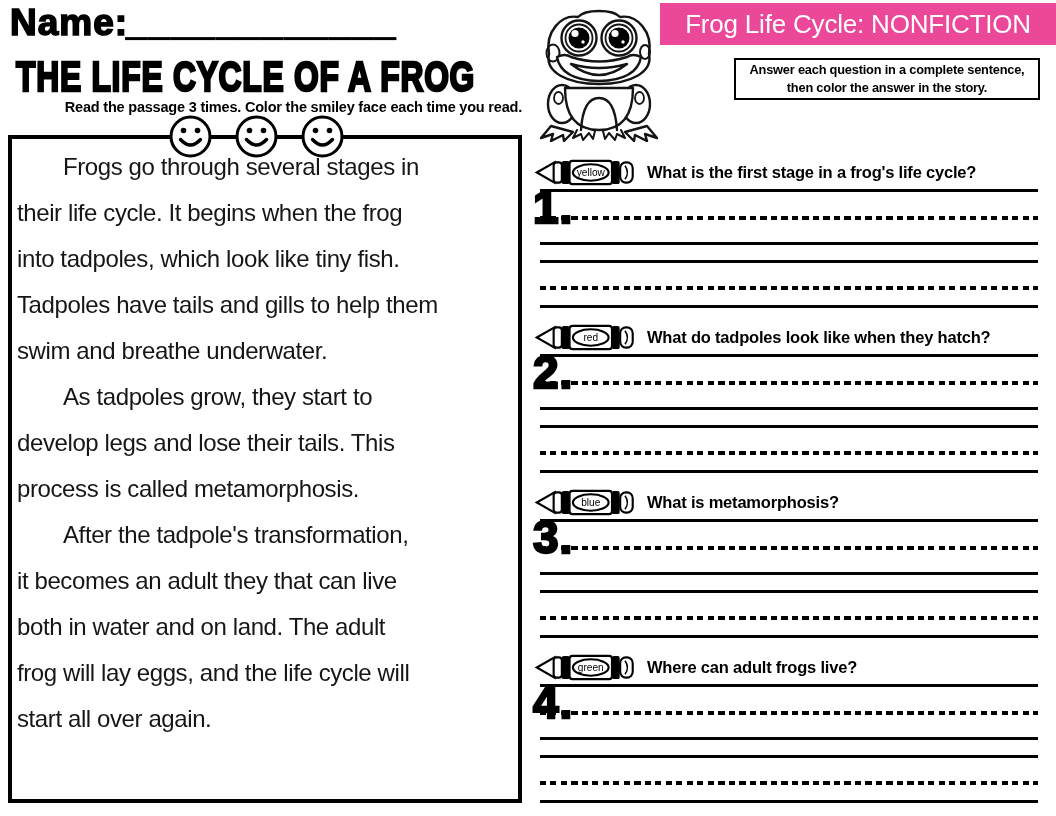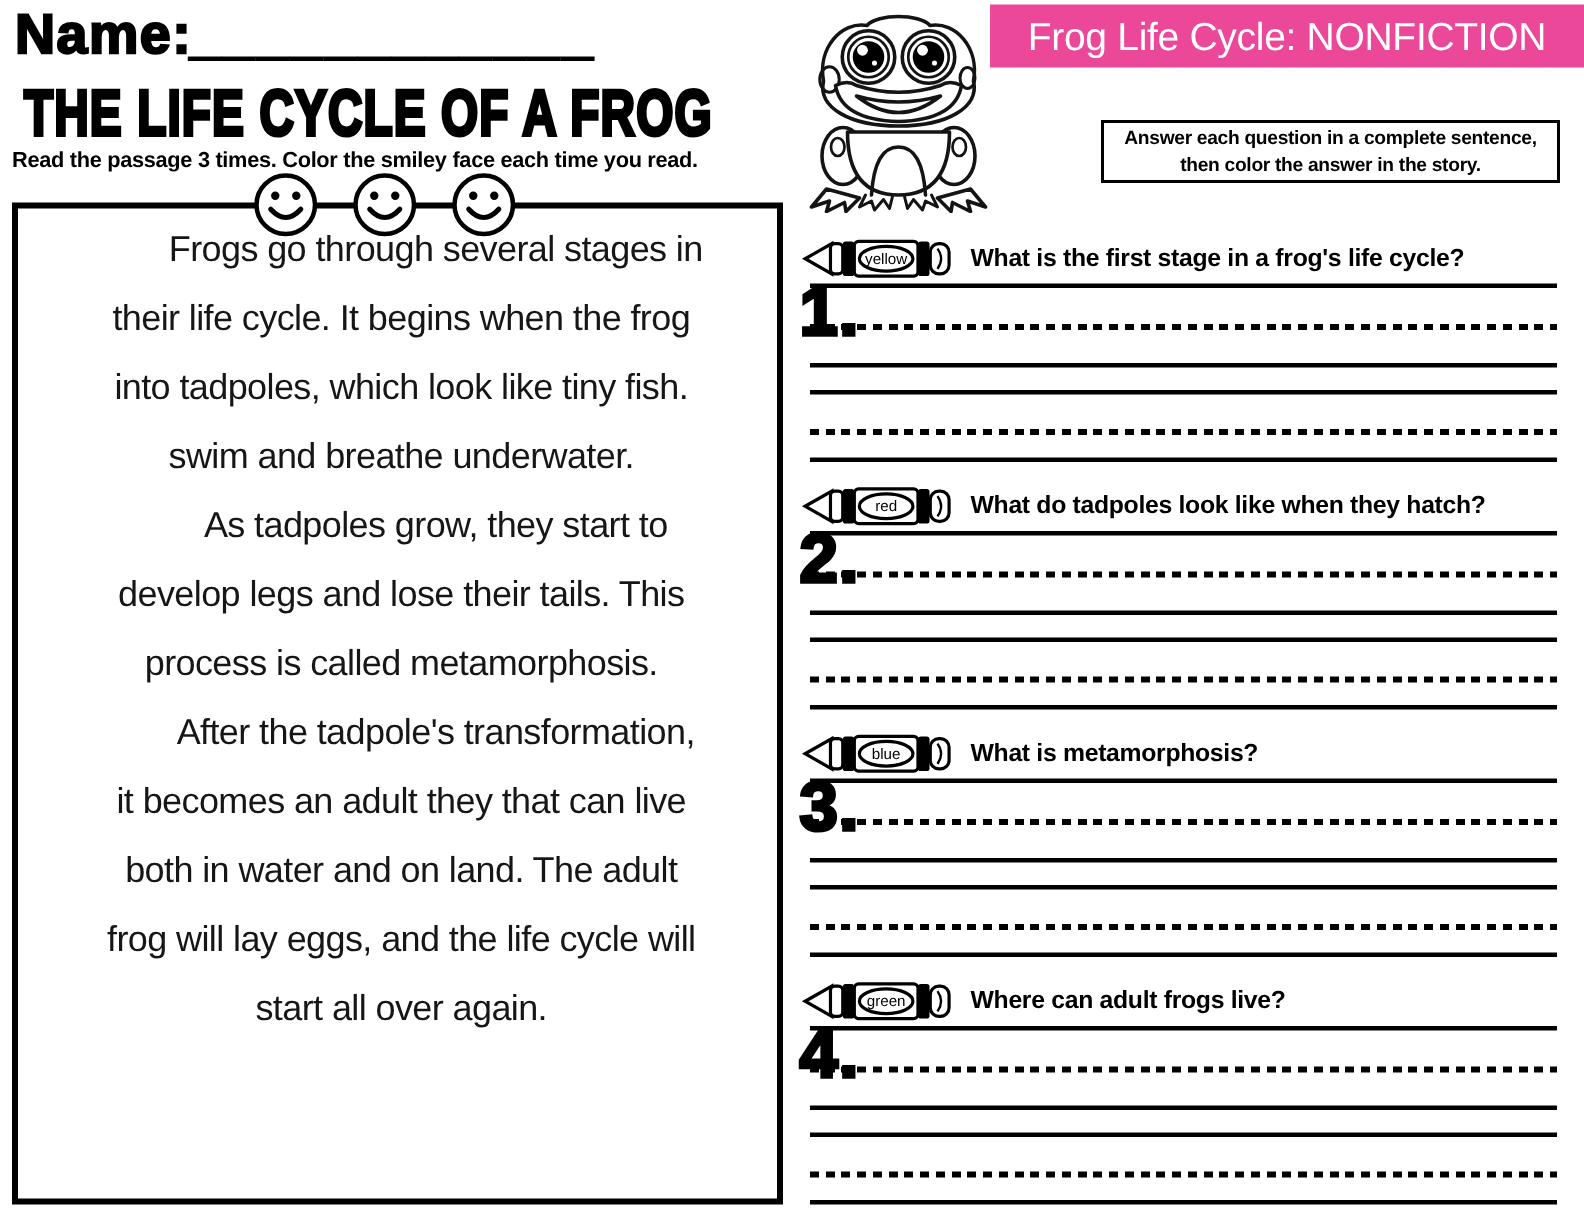--- a/index.html
+++ b/index.html
@@ -14,48 +14,47 @@
     left:10px;top:2px;font-size:37px;font-weight:700;
     -webkit-text-stroke:1.6px #000;letter-spacing:1px;white-space:nowrap;
   }
   .name-blank{letter-spacing:2px;font-style:italic;}
   .title{
     left:16px;top:52px;margin:0;font-size:43px;font-weight:900;
     -webkit-text-stroke:2.6px #000;letter-spacing:1px;white-space:nowrap;
     transform:scaleX(.74);transform-origin:left top;
   }
   .subtitle{
-    left:8px;top:99px;width:514px;text-align:left;
+    left:8px;top:99px;width:514px;text-align:right;
     font-size:14.5px;font-weight:600;letter-spacing:-.2px;
   }
   .passage-box{
     left:8px;top:135px;width:514px;height:668px;
     border:4.5px solid #000;box-sizing:border-box;background:#fff;
     padding:5px 0 0 5px;
-    text-align:center;
   }
   .pline{
     font-size:24px;line-height:46px;height:46px;white-space:nowrap;
     letter-spacing:-.4px;color:#161616;
   }
   .pline.indent{text-indent:46px;}
   .smileys{
     left:168px;top:114px;display:flex;gap:21px;z-index:3;
   }
   .smiley{width:45px;height:45px;display:block;}
 
   
   .banner{
     left:660px;top:3px;width:396px;height:42px;background:#ec4899;color:#fff;
     display:flex;align-items:center;justify-content:center;
     font-size:26px;letter-spacing:-.2px;white-space:nowrap;
   }
   .frog{left:537px;top:2px;width:124px;height:140px;}
   .instruction-box{
-    left:734px;top:80px;width:306px;height:42px;border:2.5px solid #000;
+    left:734px;top:58px;width:306px;height:42px;border:2.5px solid #000;
     box-sizing:border-box;display:flex;flex-direction:column;
     align-items:center;justify-content:center;text-align:center;
     font-size:12.8px;font-weight:600;line-height:1.4;letter-spacing:-.2px;
   }
 
   .qblock{position:absolute;left:532px;width:508px;height:165px;margin-top:12px;}
   .qhead{position:absolute;top:0;left:2px;height:28px;display:flex;align-items:center;gap:12px;}
   .crayon{width:101px;height:27px;flex:0 0 auto;}
   .crayon .o{fill:#fff;stroke:#000;stroke-width:2.2;}
   .crayon .f{fill:#000;}
@@ -100,20 +99,21 @@
     <circle cx="15.5" cy="16.5" r="2.8" fill="#000"></circle>
       <circle cx="29.5" cy="16.5" r="2.8" fill="#000"></circle>
     <path d="M12.5 25.5 Q22.5 36.5 32.5 25.5" fill="none" stroke="#000" stroke-width="3.4" stroke-linecap="round"></path>
   </svg>
 </div>
 
 <div class="abs passage-box">
   <div class="pline indent">Frogs go through several stages in</div>
   <div class="pline">their life cycle. It begins when the frog</div>
   <div class="pline">into tadpoles, which look like tiny fish.</div>
+  <div class="pline">Tadpoles have tails and gills to help them</div>
   <div class="pline">swim and breathe underwater.</div>
   <div class="pline indent">As tadpoles grow, they start to</div>
   <div class="pline">develop legs and lose their tails. This</div>
   <div class="pline">process is called metamorphosis.</div>
   <div class="pline indent">After the tadpole's transformation,</div>
   <div class="pline">it becomes an adult they that can live</div>
   <div class="pline">both in water and on land. The adult</div>
   <div class="pline">frog will lay eggs, and the life cycle will</div>
   <div class="pline">start all over again.</div>
 </div>

